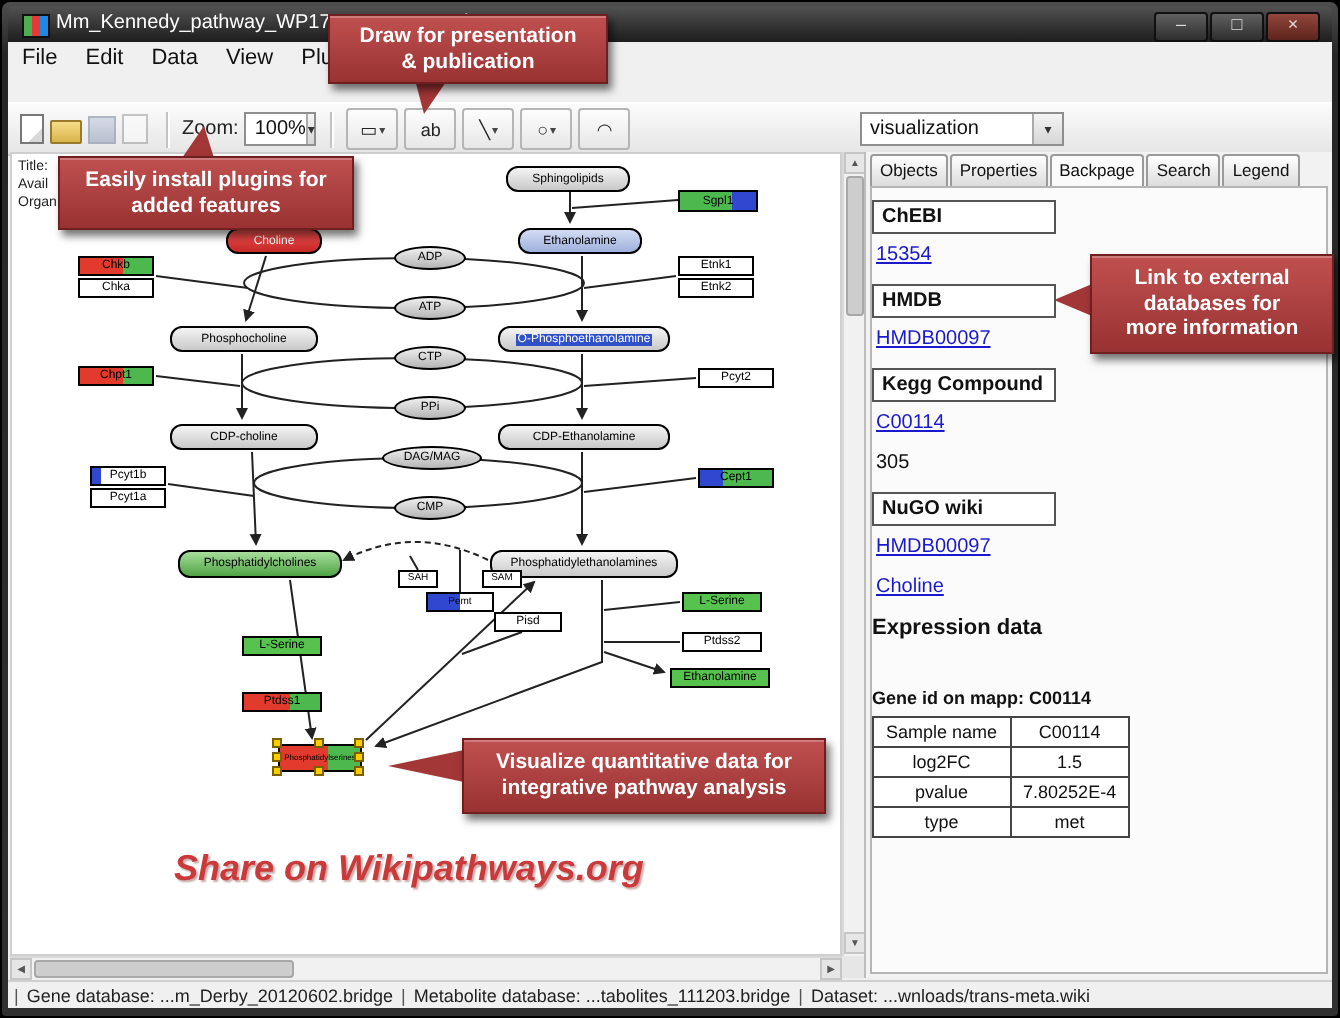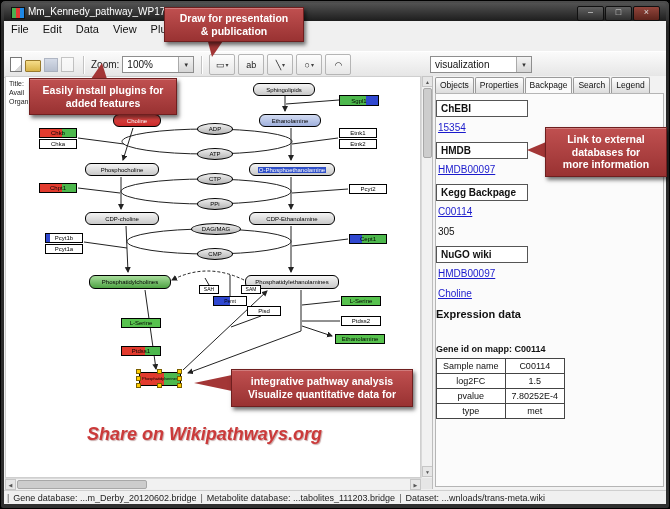--- a/index.html
+++ b/index.html
@@ -33,21 +33,21 @@
              border:1px solid #997a2c;border-radius:1px;}
   .icon-save{width:12px;height:12px;background:linear-gradient(#aebcd8,#7c8db0);border:1px solid #5c6a88;opacity:.45;}
   .icon-copy{width:11px;height:13px;background:#fff;border:1px solid #888;opacity:.45;margin-right:2px;}
   .tb-sep{width:1px;height:18px;background:#c2c2c2;box-shadow:1px 0 0 #fff;margin:0 4px;}
   .zoom-label{font-size:10px;color:#222;}
   .combo{background:#fff;border:1px solid #8e8e8e;height:17px;display:flex;align-items:center;
          font-size:10px;color:#111;padding-left:4px;box-sizing:border-box;}
   .combo .caret{width:14px;height:100%;margin-left:auto;background:linear-gradient(#f4f4f4,#d6d6d6);
                 border-left:1px solid #aaa;font-size:7px;display:flex;align-items:center;
                 justify-content:center;color:#333;}
-  .zoom-combo{width:72px;}
+  .zoom-combo{width:36px;}
   .vis-combo{position:absolute;left:426px;top:4px;width:102px;}
   .tool-btn{min-width:18px;height:19px;border:1px solid #b5b5b5;border-radius:2px;
             background:linear-gradient(#fdfdfd,#e7e7e7);font-size:9px;color:#222;
             display:flex;align-items:center;justify-content:center;gap:1px;padding:0 3px;}
   .tool-caret{font-size:6px;color:#444;}
   
   .canvas-area{position:absolute;left:4px;top:75px;width:416px;height:402px;background:#fff;
                overflow:hidden;box-shadow:inset 0 0 0 1px #cfcfcf;}
   .edges{position:absolute;left:0;top:0;z-index:1;}
   .info{position:absolute;font-size:7px;color:#222;z-index:2;}
@@ -291,21 +291,21 @@
       <span class="tab">Properties</span>
       <span class="tab active">Backpage</span>
       <span class="tab">Search</span>
       <span class="tab">Legend</span>
     </div>
     <div class="tabpane">
       <div class="bp-header">ChEBI</div>
       <div class="bp-value bp-link">15354</div>
       <div class="bp-header">HMDB</div>
       <div class="bp-value bp-link">HMDB00097</div>
-      <div class="bp-header">Kegg Backpage</div>
+      <div class="bp-header">Kegg Compound</div>
       <div class="bp-value bp-link">C00114</div>
       <div class="bp-value">305</div>
       <div class="bp-header">NuGO wiki</div>
       <div class="bp-value bp-link">HMDB00097</div>
       <div class="bp-value bp-link">Choline</div>
       <div class="exp-title">Expression data</div>
       <div class="gene-id">Gene id on mapp: C00114</div>
       <table class="exp">
         <tbody>
             <tr>
@@ -349,18 +349,18 @@
     <div>added features</div>
   </div>
   <div class="pointer p3"></div>
   <div class="callout" style="left:544px;top:126px;width:120px;height:48px">
     <div>Link  to external</div>
     <div>databases  for</div>
     <div>more information</div>
   </div>
   <div class="pointer p4"></div>
   <div class="callout" style="left:230px;top:368px;width:180px;height:36px">
+    <div>Visualize quantitative  data  for</div>
     <div>integrative pathway analysis</div>
-    <div>Visualize quantitative  data  for</div>
   </div>
   <div class="share">Share on Wikipathways.org</div>
 
 </div>
 
 </body></html>

